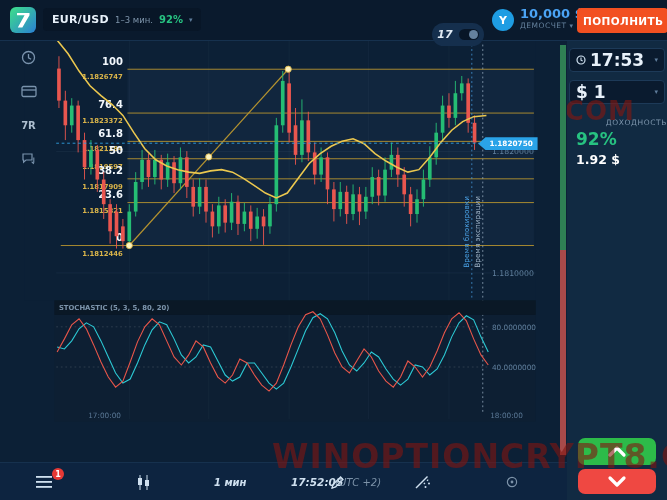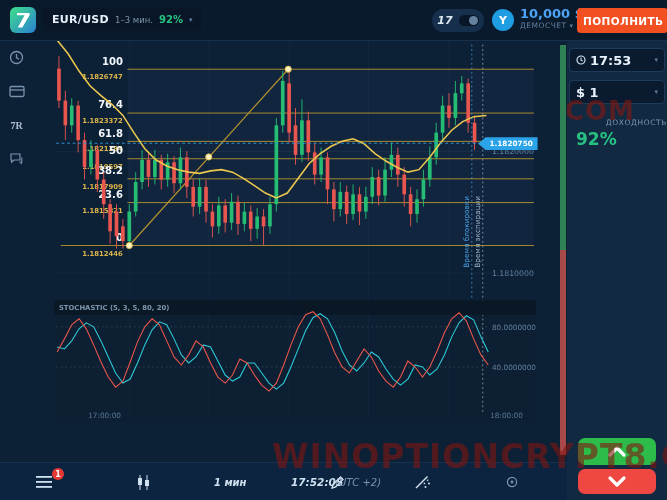--- a/index.html
+++ b/index.html
@@ -10,49 +10,49 @@
           border-bottom:1px solid #16314e;display:flex;align-items:center;z-index:30;padding-left:39px;}
   .logo{position:absolute;left:10px;top:7px;width:26px;height:26px;border-radius:6px;
         background:linear-gradient(135deg,#3ee089,#2a7fd4);display:flex;align-items:center;justify-content:center;}
   .logo .seven{width:13px;height:15px;background:#fff;clip-path:polygon(0 0,100% 0,100% 18%,45% 100%,10% 100%,62% 18%,0 18%);}
   .pair-pill{position:absolute;left:43px;top:8px;height:23px;background:#081627;border-radius:4px;
              display:flex;align-items:center;gap:6px;padding:0 9px;cursor:pointer;}
   .pair-sym{font-size:11px;font-weight:bold;letter-spacing:.3px;}
   .pair-tf{font-size:8.5px;color:#7d93a9;}
   .pair-pct{font-size:10px;font-weight:bold;color:#27c281;}
   .caret{font-size:7px;color:#5f7d9c;}
-  .tv-toggle{position:absolute;left:432px;top:9px;width:52px;height:23px;background:#152f4d;border-radius:12px;
+  .tv-toggle{position:absolute;left:432px;top:23px;width:52px;height:23px;background:#152f4d;border-radius:12px;
              display:flex;align-items:center;justify-content:center;gap:6px;cursor:pointer;}
   .tv-glyph{font-size:11px;font-weight:bold;color:#dfe9f3;font-style:italic;}
   .tog{width:20px;height:11px;background:#081627;border-radius:6px;position:relative;}
   .tog .knob{position:absolute;right:1px;top:1px;width:9px;height:9px;border-radius:50%;background:#64819e;}
   .demo-ico{position:absolute;left:492px;top:9px;width:22px;height:22px;border-radius:50%;background:#1e9de3;
             display:flex;align-items:center;justify-content:center;font-size:11px;font-weight:bold;color:#fff;}
   .balance{position:absolute;left:520px;top:7px;line-height:1.15;cursor:pointer;}
   .bal-amt{font-size:13px;font-weight:bold;color:#4ba4f5;}
   .bal-type{font-size:7.5px;color:#64809c;letter-spacing:.5px;}
   .deposit{position:absolute;left:577px;top:8px;width:91px;height:25px;background:#f25021;border:none;border-radius:4px;
            color:#fff;font-family:inherit;font-size:10.5px;font-weight:bold;letter-spacing:.4px;cursor:pointer;}
   
-  .sidebar{position:absolute;left:0;top:40px;width:33px;height:420px;z-index:20;font-family:Liberation Serif, serif;}
+  .sidebar{position:absolute;left:12px;top:40px;width:33px;height:420px;z-index:20;}
   .side-item{width:33px;height:34px;display:flex;align-items:center;justify-content:center;color:#7a93ad;cursor:pointer;}
   .side-7r{font-size:10px;font-weight:bold;color:#aebfd0;}
   
   #csvg{position:absolute;left:0;top:40px;z-index:1;}
   
   .sbar{position:absolute;left:560px;top:45px;width:6px;height:410px;z-index:5;}
   .sbar .g{width:6px;background:#2f8054;}
   .sbar .r{width:6px;background:#a84a4a;}
   
   .rpanel{position:absolute;left:567px;top:40px;width:100px;height:460px;background:#112a42;z-index:10;}
   .field{margin:0 auto;width:82px;height:22px;background:#0a1b2f;border:1px solid #1d3a58;border-radius:4px;
          display:flex;align-items:center;padding:0 6px;gap:4px;cursor:pointer;}
   .f-time{margin-top:8px;}
   .f-amt{margin-top:8px;}
-  .f-val{font-size:13px;font-weight:bold;flex:1;}
+  .f-val{font-size:17px;font-weight:bold;flex:1;}
   .wm-frag{position:absolute;left:0;top:56px;width:100px;height:24px;overflow:hidden;pointer-events:none;}
   .wm-frag span{position:absolute;left:-312px;top:0;font-size:26px;font-weight:bold;letter-spacing:1px;
                 color:rgba(130,22,16,.62);white-space:nowrap;}
   .pay-label{margin:14px 0 0 9px;font-size:7.5px;color:#7d95ac;letter-spacing:.6px;text-align:right;}
   .pay-pct{margin:2px 0 0 9px;font-size:17px;font-weight:bold;color:#27c281;}
   .pay-val{margin:3px 0 0 9px;font-size:12.5px;font-weight:bold;color:#fff;}
   .call-btn,.put-btn{position:absolute;left:11px;width:78px;border:none;border-radius:7px;cursor:pointer;
                      display:flex;align-items:center;justify-content:center;}
   .call-btn{top:398px;height:27px;background:#2dbb49;}
   .put-btn{top:429px;height:25px;background:#ef4842;}
@@ -333,20 +333,21 @@
     </div>
     <div class="field f-amt">
       <span class="f-val">$ 1</span>
       <span class="caret">▾</span>
     </div>
     <div class="wm-frag">
         <span>WINOPTIONCRYPT8.COM</span>
       </div>
     <div class="pay-label">ДОХОДНОСТЬ</div>
     <div class="pay-pct">92%</div>
+    <div class="pay-val">1.92 $</div>
     <button class="call-btn">
       <svg width="22" height="13" viewBox="0 0 22 13">
           <polyline points="4,10 11,3 18,10" fill="none" stroke="#fff" stroke-width="3.2" stroke-linecap="round" stroke-linejoin="round"></polyline>
         </svg>
     </button>
     <button class="put-btn">
       <svg width="22" height="13" viewBox="0 0 22 13">
           <polyline points="4,3 11,10 18,3" fill="none" stroke="#fff" stroke-width="3.2" stroke-linecap="round" stroke-linejoin="round"></polyline>
         </svg>
     </button>

